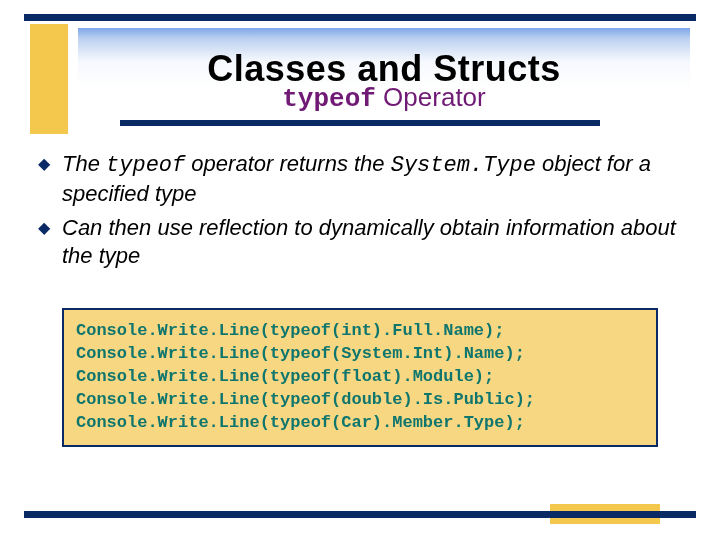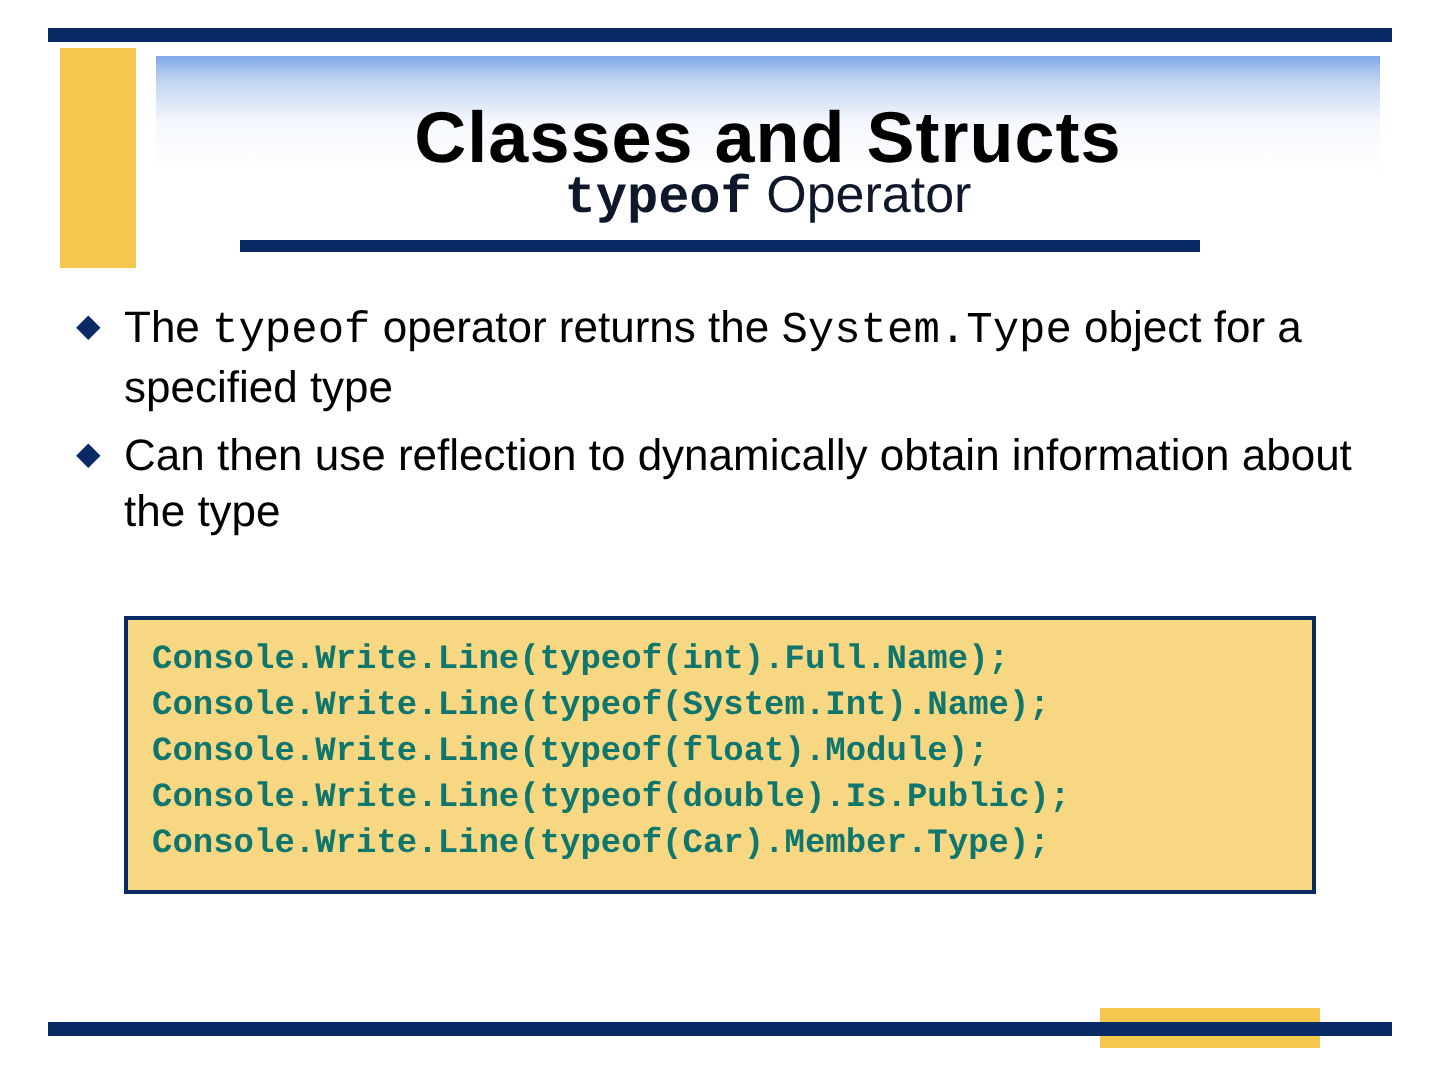--- a/index.html
+++ b/index.html
@@ -35,21 +35,21 @@
     font-weight: bold;
     letter-spacing: 0.5px;
   }
   .subtitle {
     position: absolute;
     left: 78px;
     right: 30px;
     top: 82px;
     text-align: center;
     font-size: 26px;
-    color: #0f172a;
+    color: #701a75;
   }
   .subtitle .kw { font-family: "Courier New", Courier, monospace; font-weight: bold; }
   .subtitle .rest { font-weight: normal; }
   .sub-rule {
     position: absolute;
     left: 120px;
     right: 120px;
     top: 120px;
     height: 6px;
     background: #0a2a66;
@@ -72,21 +72,21 @@
     line-height: 1.28;
     color: #000;
   }
   .bullets .row { display: flex; margin-bottom: 6px; }
   .bullets .sym {
     flex: 0 0 24px;
     color: #0a2a66;
     font-size: 16px;
     padding-top: 4px;
   }
-  .bullets .txt { flex: 1; }
+  .bullets .txt { flex: 1; font-style: italic; }
   .bullets .mono { font-family: "Courier New", Courier, monospace; }
   .codebox {
     position: absolute;
     left: 62px;
     right: 62px;
     top: 308px;
     background: #f8d782;
     border: 2px solid #0a2a66;
     padding: 10px 12px;
     font-family: "Courier New", Courier, monospace;

